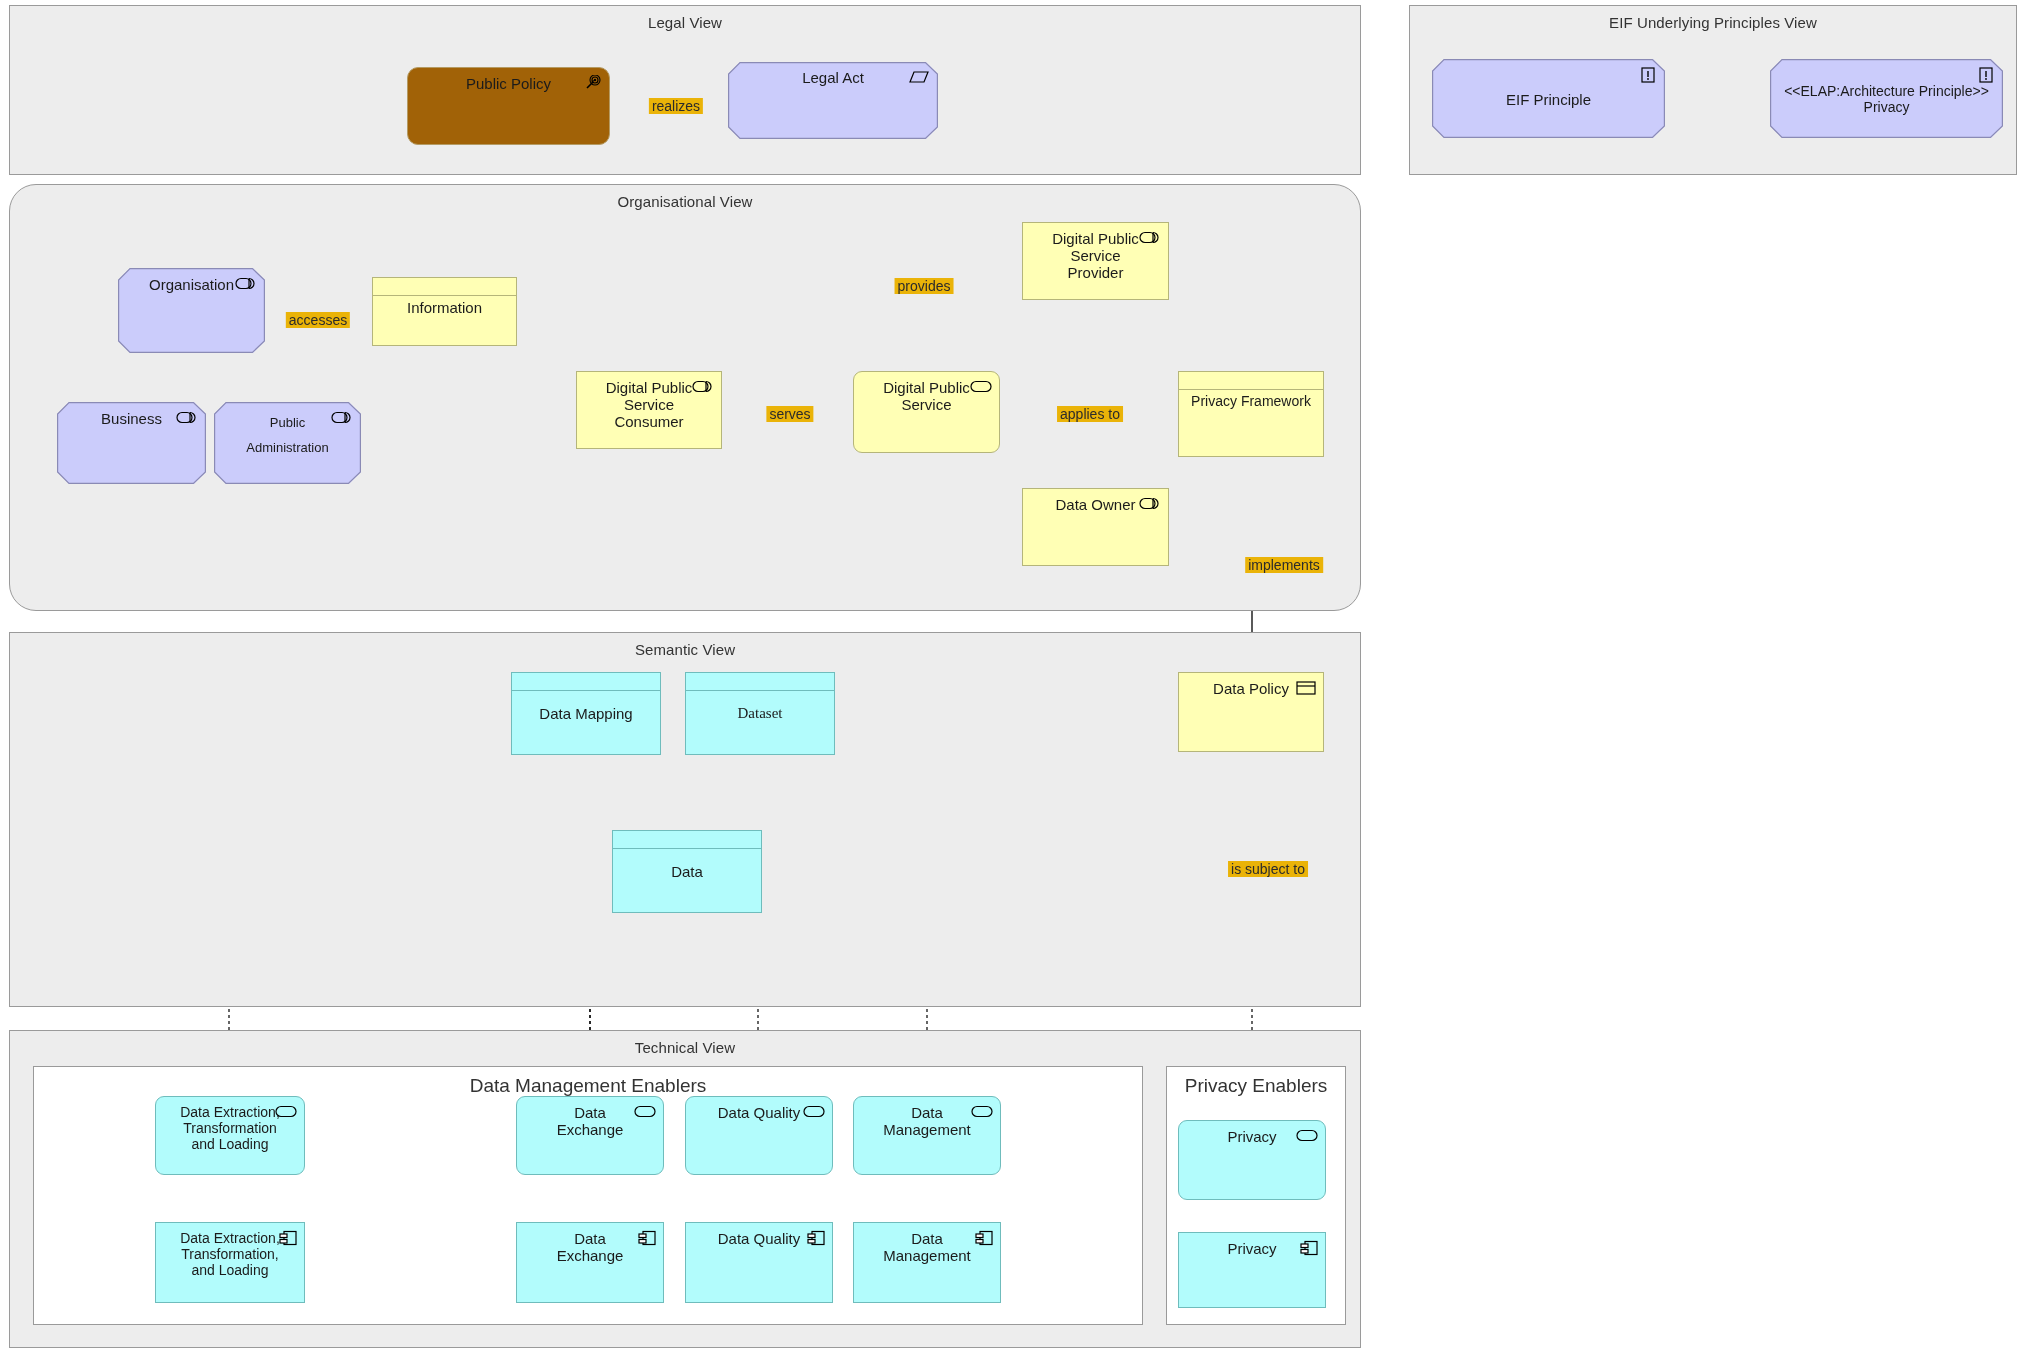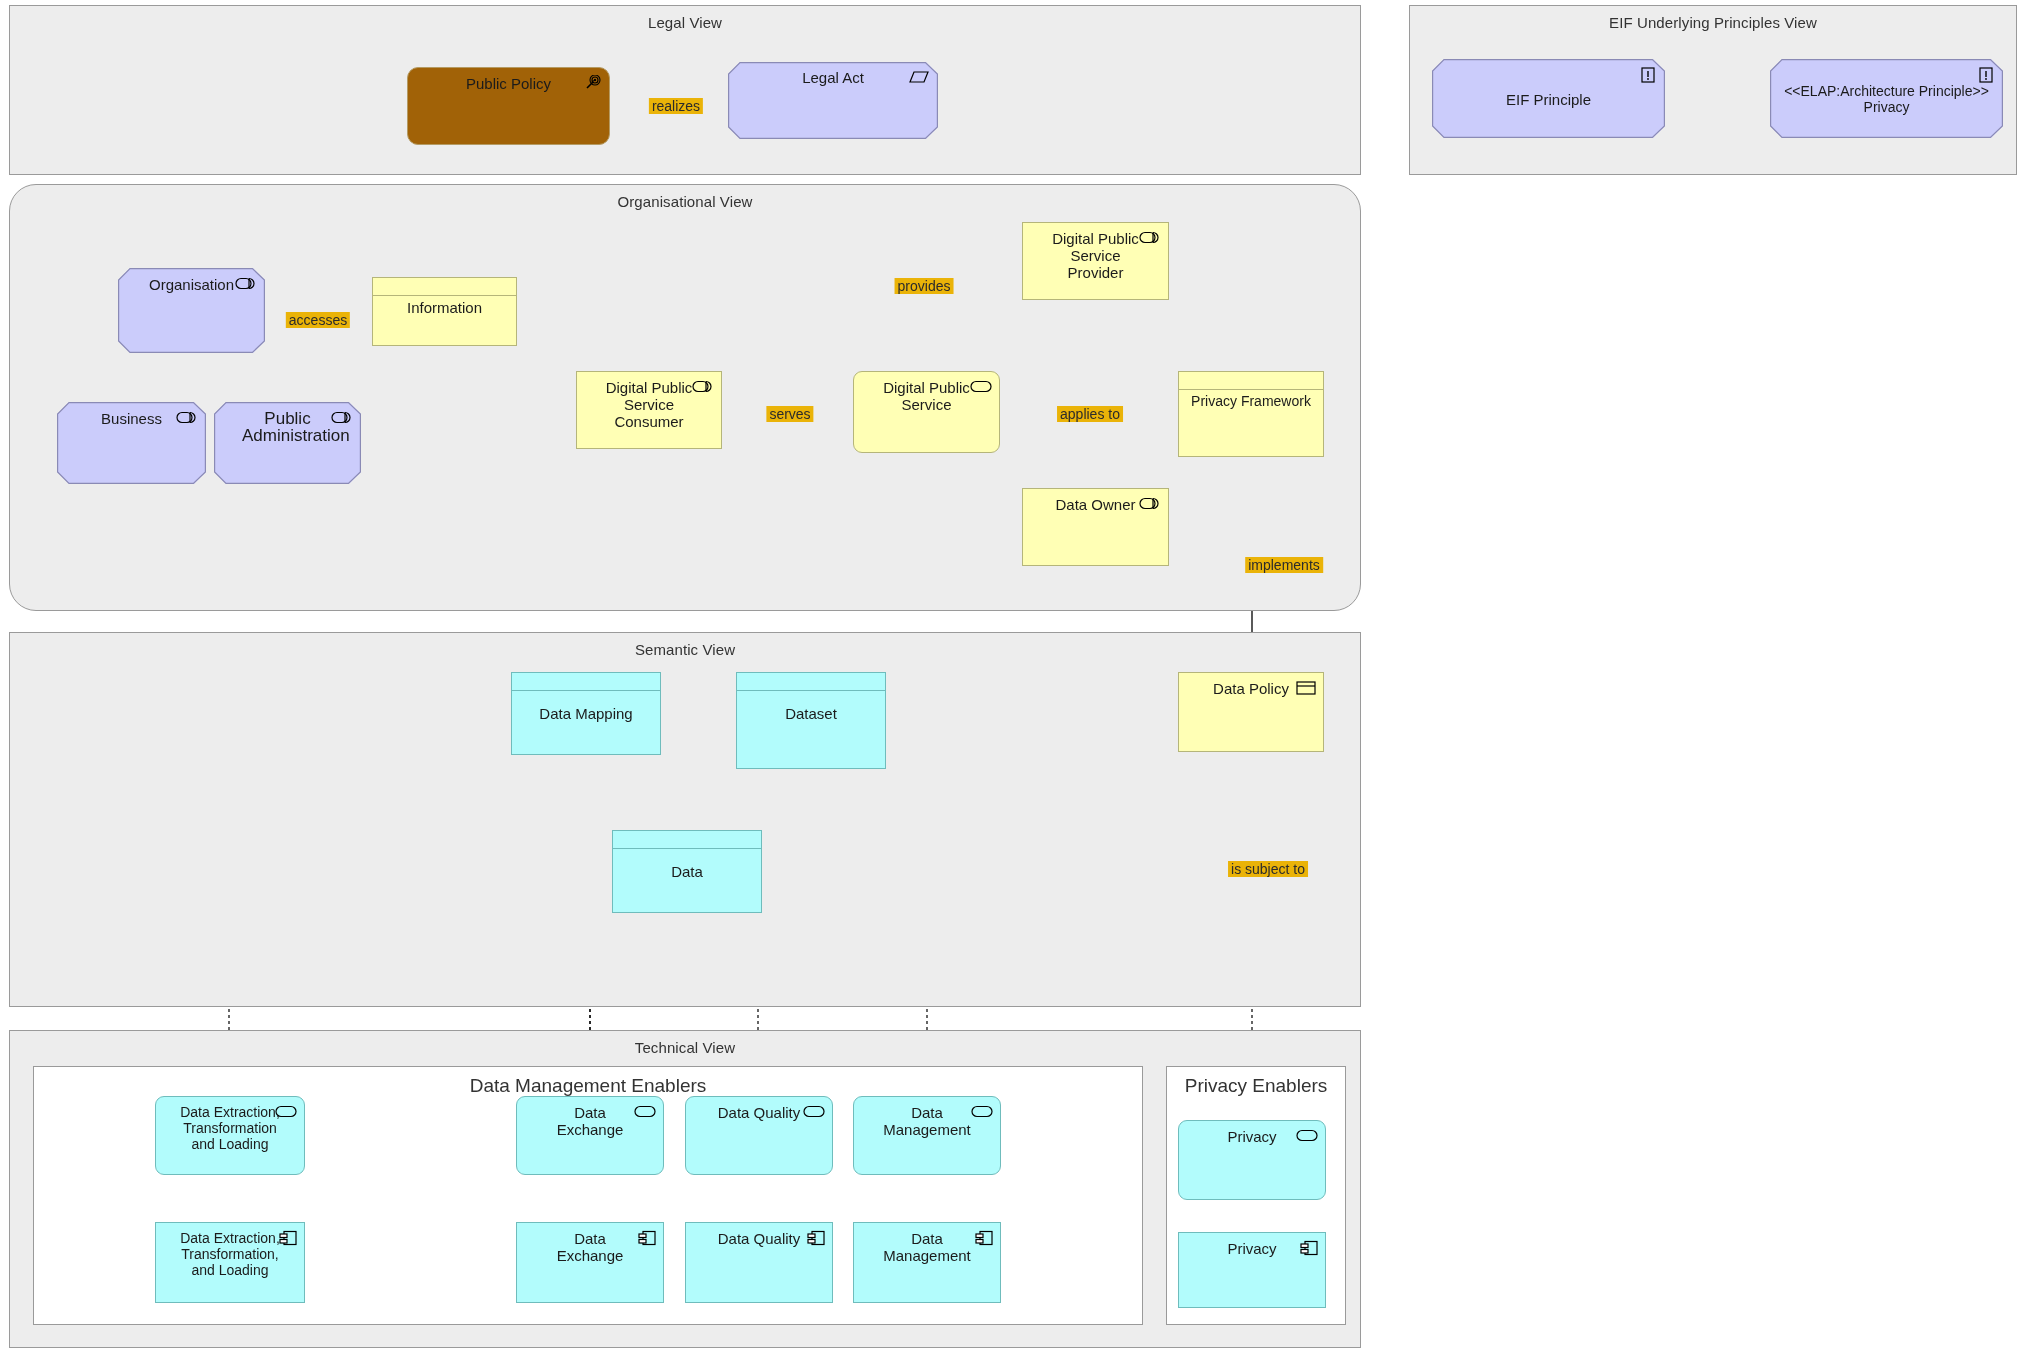--- a/index.html
+++ b/index.html
@@ -290,21 +290,21 @@
   </svg>
 </div>
 
 <div class="oct-wrap" style="left:214px;top:402px;width:147px;height:82px;">
   <div class="oct oct-inner c-purple"></div>
   <div class="oct-border">
     <svg viewBox="0 0 147 82" preserveAspectRatio="none">
       <polygon points="12,0.6 134.4,0.6 146.4,12 146.4,70 134.4,81.4 12,81.4 0.6,70 0.6,12" fill="none" stroke="#8a8ab5" stroke-width="1.2"></polygon>
     </svg>
   </div>
-  <div class="label" style="position:absolute;left:6px;right:6px;top:8px;text-align:center;padding:0 22px;box-sizing:border-box;font-size:17px;line-height:17px;">Public Administration</div>
+  <div class="label" style="position:absolute;left:6px;right:6px;top:8px;text-align:center;padding:0 22px;box-sizing:border-box;font-size:13px;line-height:25px;">Public Administration</div>
   <svg class="nicon" style="position:absolute;right:8px;top:9px;width:22px;height:13px;" viewBox="0 0 22 13">
     <rect x="1" y="1.5" width="15" height="10" rx="5" fill="none" stroke="#000" stroke-width="1.2"></rect>
     <path d="M14,1.5 a5,5 0 0 1 0,10" fill="none" stroke="#000" stroke-width="1.2"></path>
     <line x1="14" y1="1.5" x2="14" y2="11.5" stroke="#000" stroke-width="1.2"></line>
   </svg>
 </div>
 
 <div class="node c-yellow" style="left:1022px;top:222px;width:147px;height:78px;">
   <div class="label">Digital Public Service Provider</div>
   <svg class="nicon" viewBox="0 0 22 13" style="width:22px;height:13px;top:8px;">
@@ -354,21 +354,21 @@
     <rect x="1" y="1" width="18" height="12" fill="none" stroke="#000" stroke-width="1.2"></rect>
     <line x1="1" y1="5" x2="19" y2="5" stroke="#000" stroke-width="1.2"></line>
   </svg>
 </div>
 
 <div class="node c-cyan dataobj" style="left:511px;top:672px;width:150px;height:83px;">
   <div class="band" style="background:#b2fcfc;border-bottom:1px solid #6fbcbc;"></div>
   <div class="label" style="top:32px;padding:0;">Data Mapping</div>
 </div>
 
-<div class="node c-cyan dataobj" style="left:736px;top:672px;width:150px;height:97px;">
+<div class="node c-cyan dataobj" style="left:685px;top:672px;width:150px;height:83px;font-family:Liberation Serif, serif;">
   <div class="band" style="background:#b2fcfc;border-bottom:1px solid #6fbcbc;"></div>
   <div class="label" style="top:32px;padding:0;">Dataset</div>
 </div>
 
 <div class="node c-cyan dataobj" style="left:612px;top:830px;width:150px;height:83px;">
   <div class="band" style="background:#b2fcfc;border-bottom:1px solid #6fbcbc;"></div>
   <div class="label" style="top:32px;padding:0;">Data</div>
 </div>
 
 <div class="view" style="left:9px;top:1030px;width:1352px;height:318px;">

